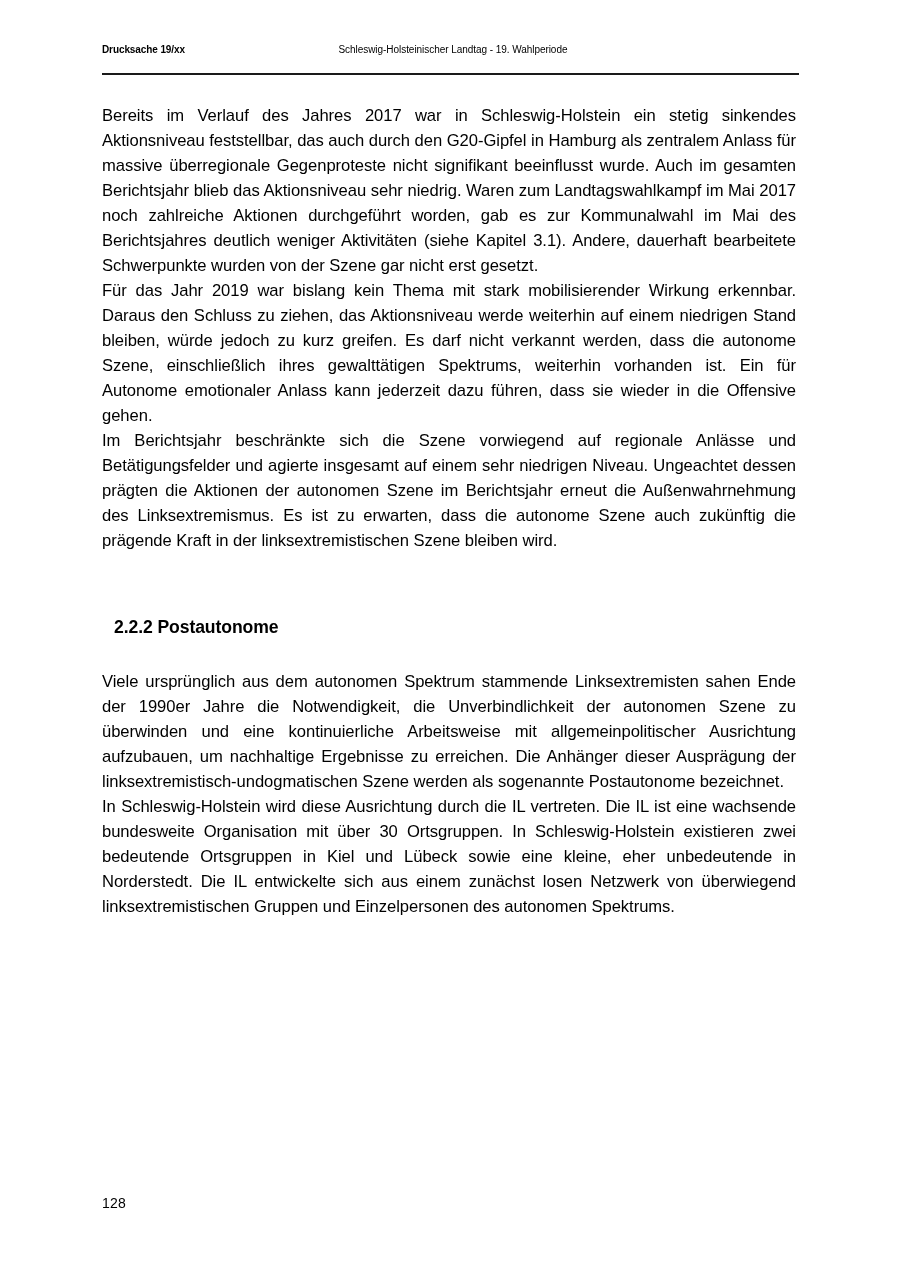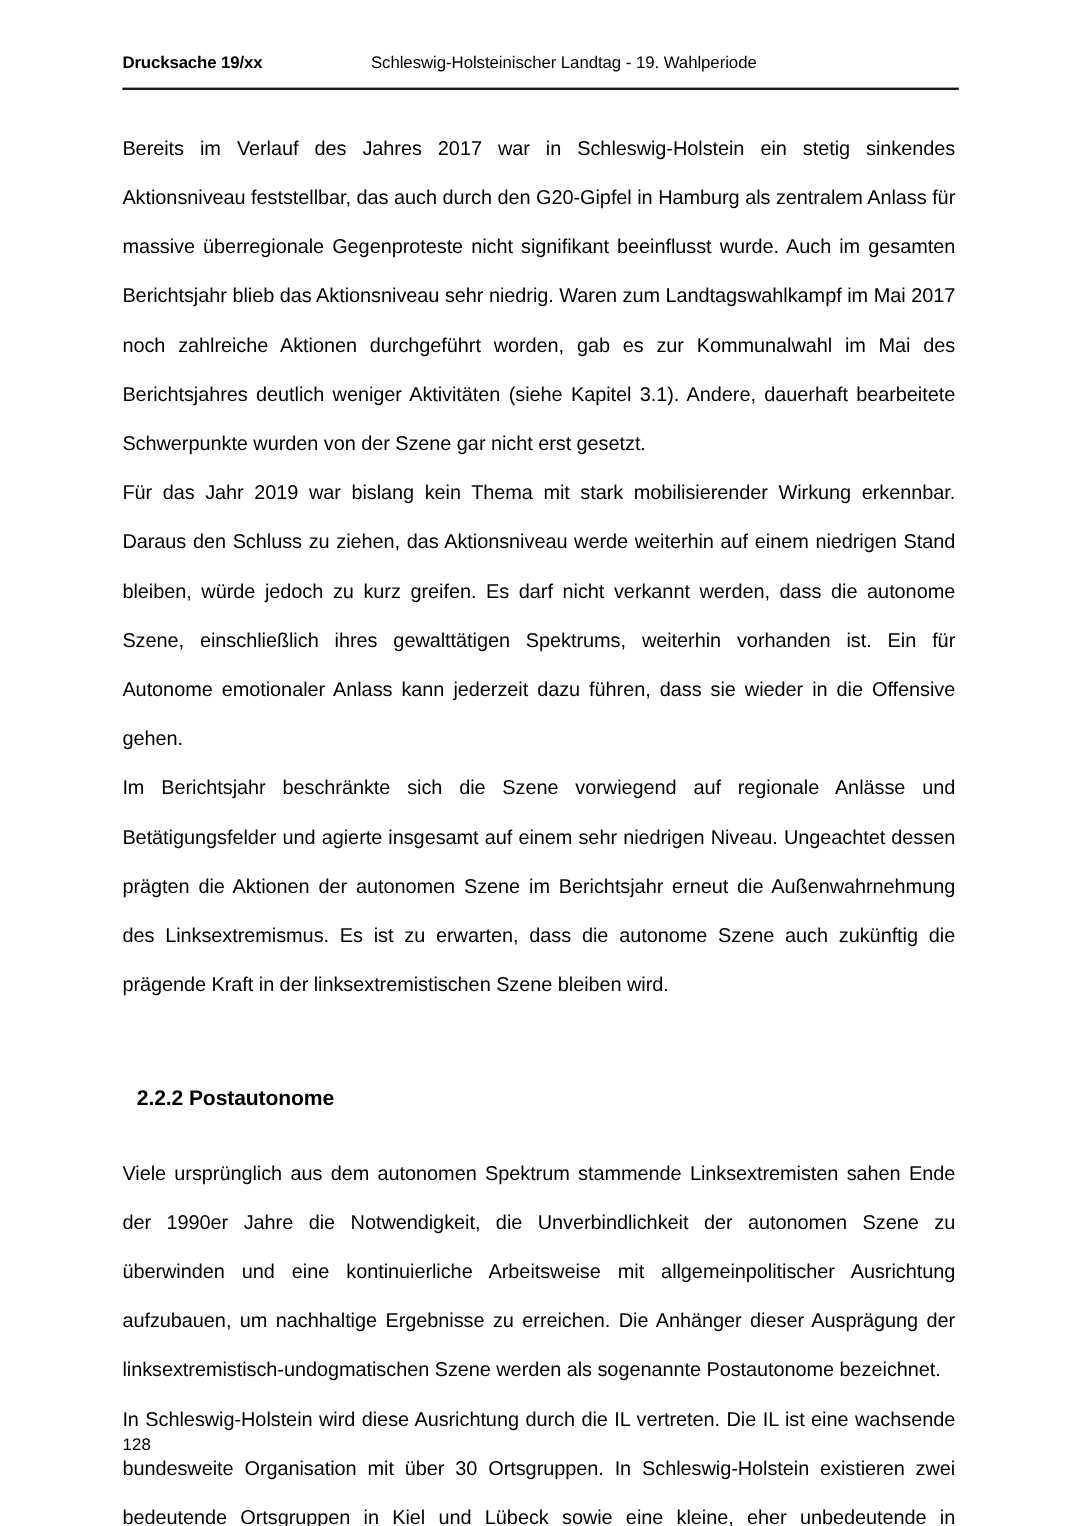--- a/index.html
+++ b/index.html
@@ -23,21 +23,21 @@
   }
 
   
   .running-header {
     position: absolute;
     left: 102px;
     top: 44px;
     width: 697px;
     display: flex;
     align-items: flex-start;
-    font-size: 14px;
+    font-size: 10px;
   }
   .header-left {
     font-weight: bold;
     letter-spacing: -0.1px;
     white-space: nowrap;
     flex: 0 0 auto;
   }
   .header-center {
     flex: 1 1 auto;
     text-align: center;
@@ -59,21 +59,21 @@
     position: absolute;
     left: 102px;
     top: 103px;
     width: 694px;
   }
   p.body {
     margin: 0;
     text-align: justify;
     text-justify: inter-word;
     font-size: 16.6px;
-    line-height: 41px;
+    line-height: 25px;
     letter-spacing: -0.05px;
     word-spacing: 0px;
     hyphens: manual;
   }
   h2.section-heading {
     margin: 12px;
     font-size: 17.6px;
     font-weight: bold;
     line-height: 31.2px;
     letter-spacing: -0.1px;

